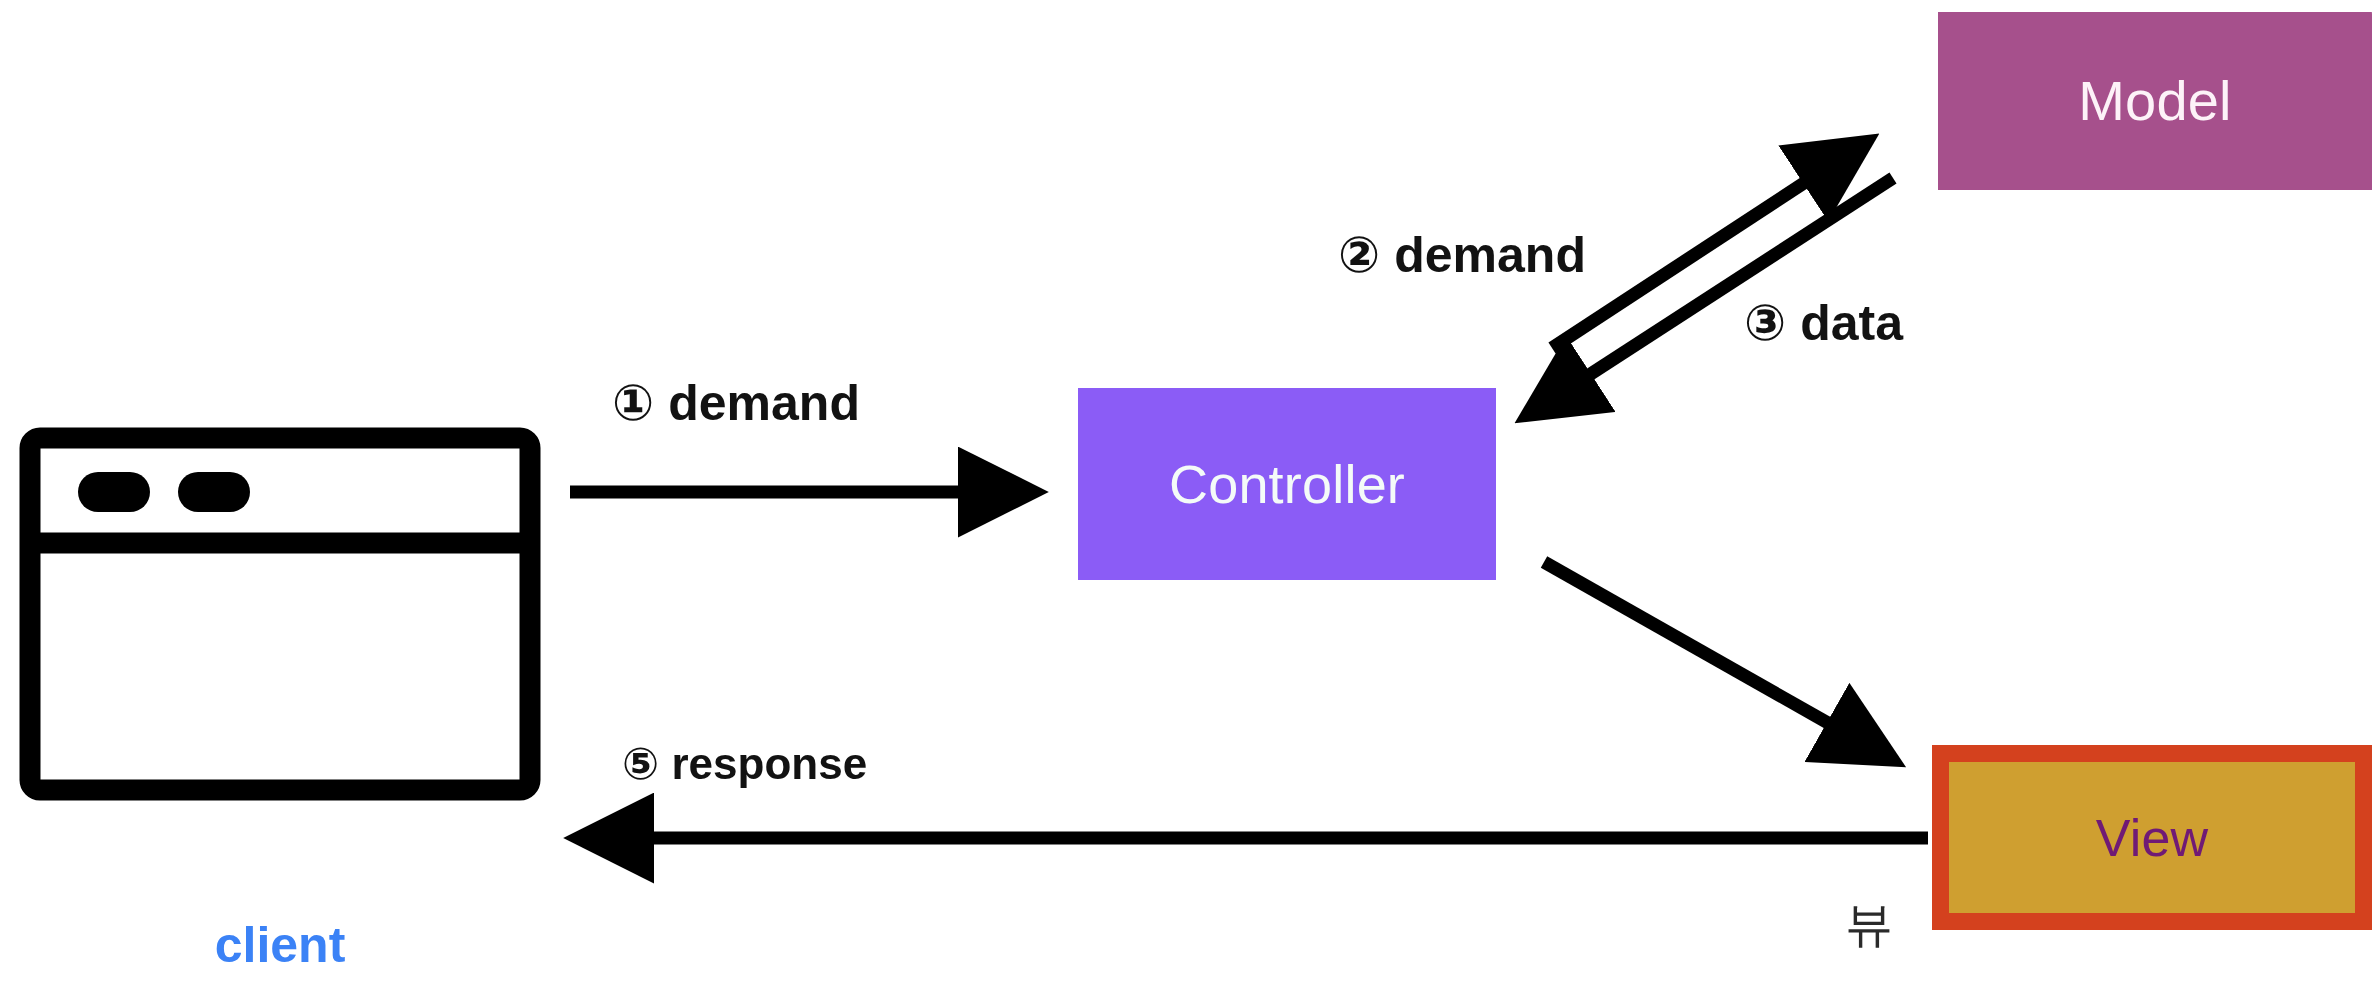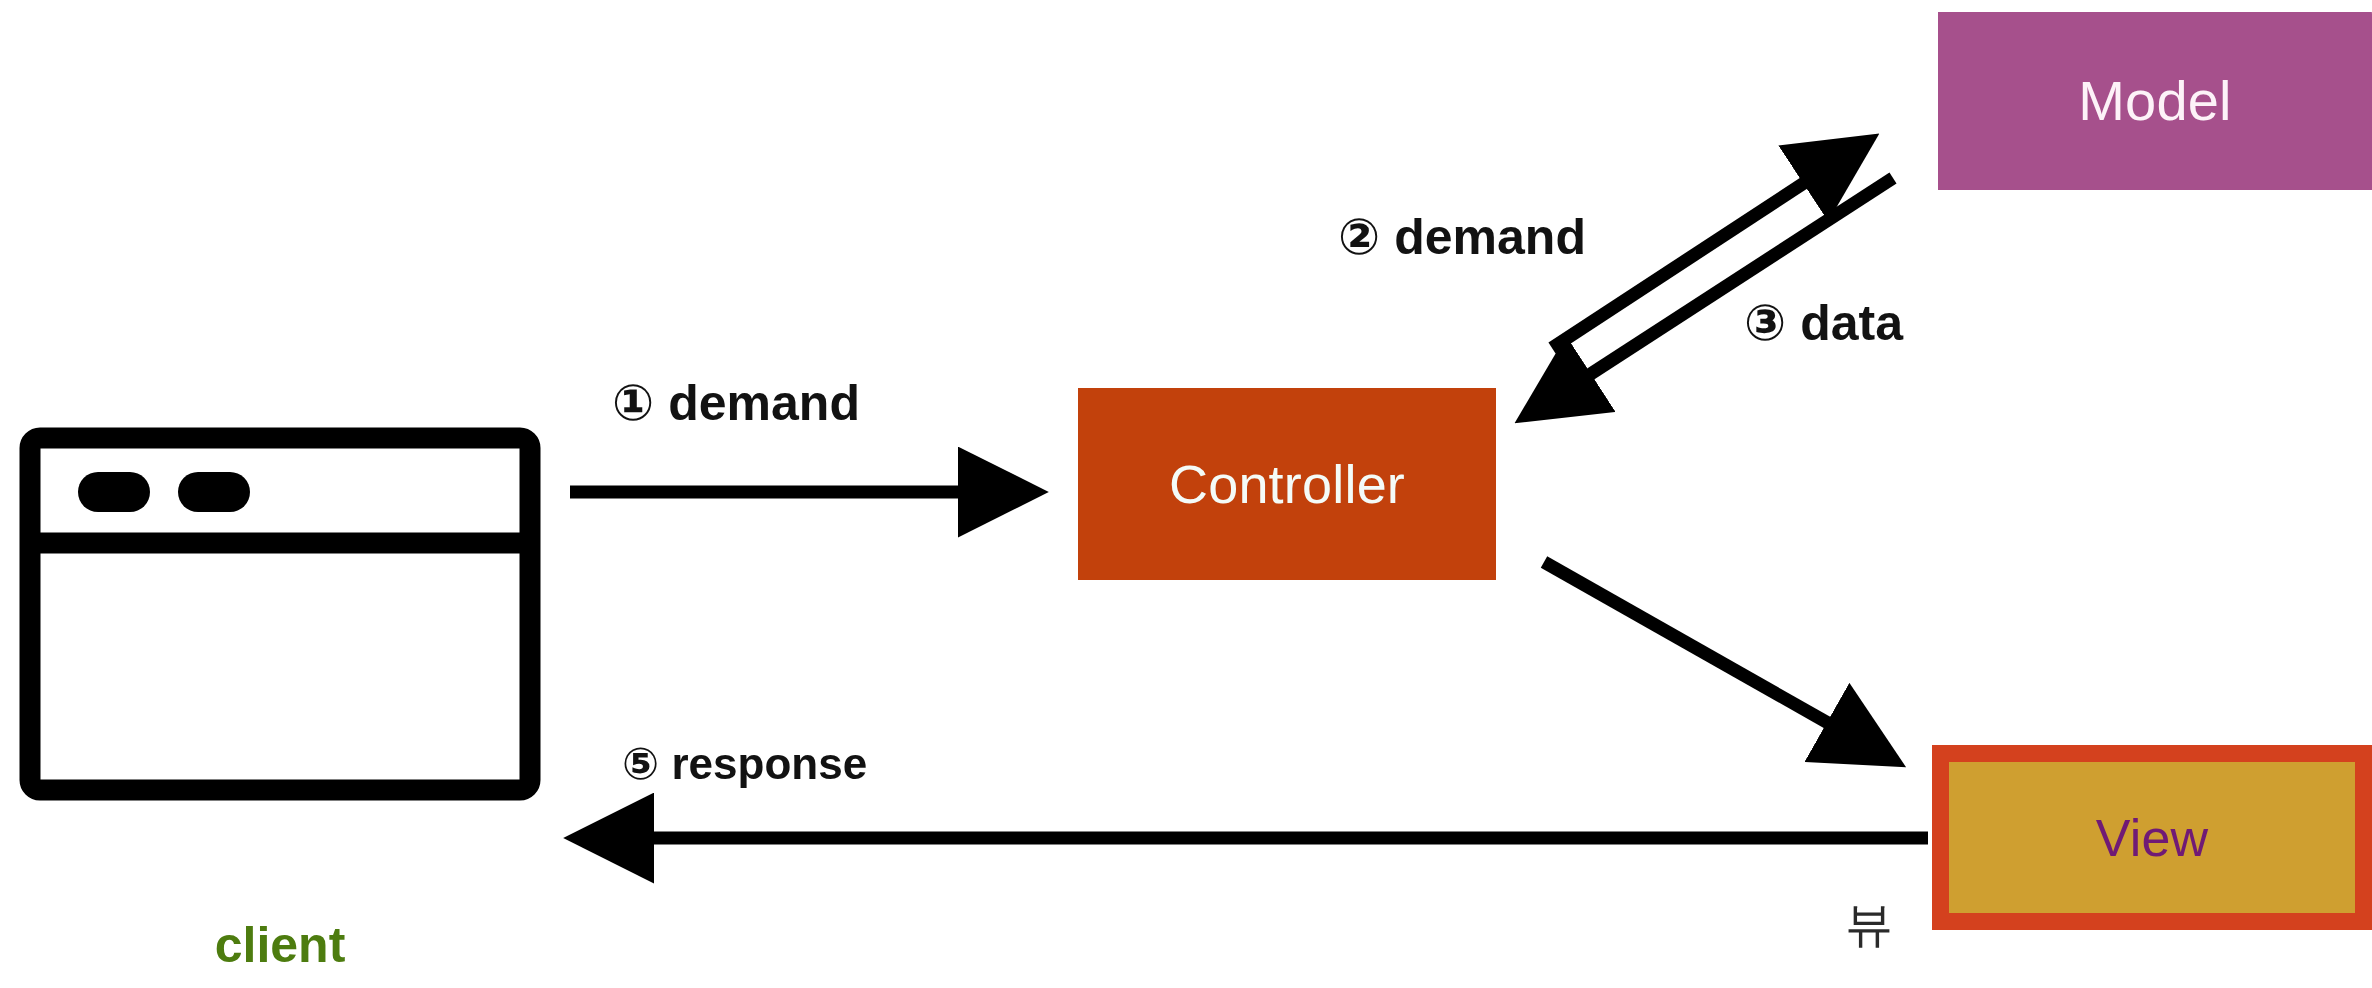--- a/index.html
+++ b/index.html
@@ -50,21 +50,21 @@
     height: 178px;
     background: #a6508c;
     color: #fdf2f8;
     font-size: 56px;
   }
   #controller-box {
     left: 1078px;
     top: 388px;
     width: 418px;
     height: 192px;
-    background: #c2410c;
+    background: #8b5cf6;
     color: #f4fbf8;
     font-size: 54px;
   }
   #view-box {
     left: 1932px;
     top: 745px;
     width: 440px;
     height: 185px;
     background: #cf9f30;
     color: #701a75;
@@ -74,33 +74,33 @@
   
   .flow-label {
     position: absolute;
     font-weight: bold;
     color: #121212;
     white-space: nowrap;
     line-height: 1;
     user-select: none;
   }
   #label-request      { left: 612px;  top: 378px;  font-size: 50px; }
-  #label-demand       { left: 1338px; top: 212px;  font-size: 50px; }
+  #label-demand       { left: 1338px; top: 230px;  font-size: 50px; }
   #label-data         { left: 1744px; top: 298px;  font-size: 50px; }
   #label-publishing   { left: 1810px; top: 612px;  font-size: 50px; }
   #label-response     { left: 622px;  top: 742px;  font-size: 44px; }
   #label-client {
     position: absolute;
     left: 20px;
     top: 920px;
     width: 520px;
     text-align: center;
     font-size: 50px;
     font-weight: bold;
-    color: #4d7c0f;
+    color: #3b82f6;
     line-height: 1;
     user-select: none;
   }
   #label-view-hangul {
     position: absolute;
     left: 1845px;
     top: 900px;
     font-size: 48px;
     font-weight: 500;
     color: #2a2a2a;

